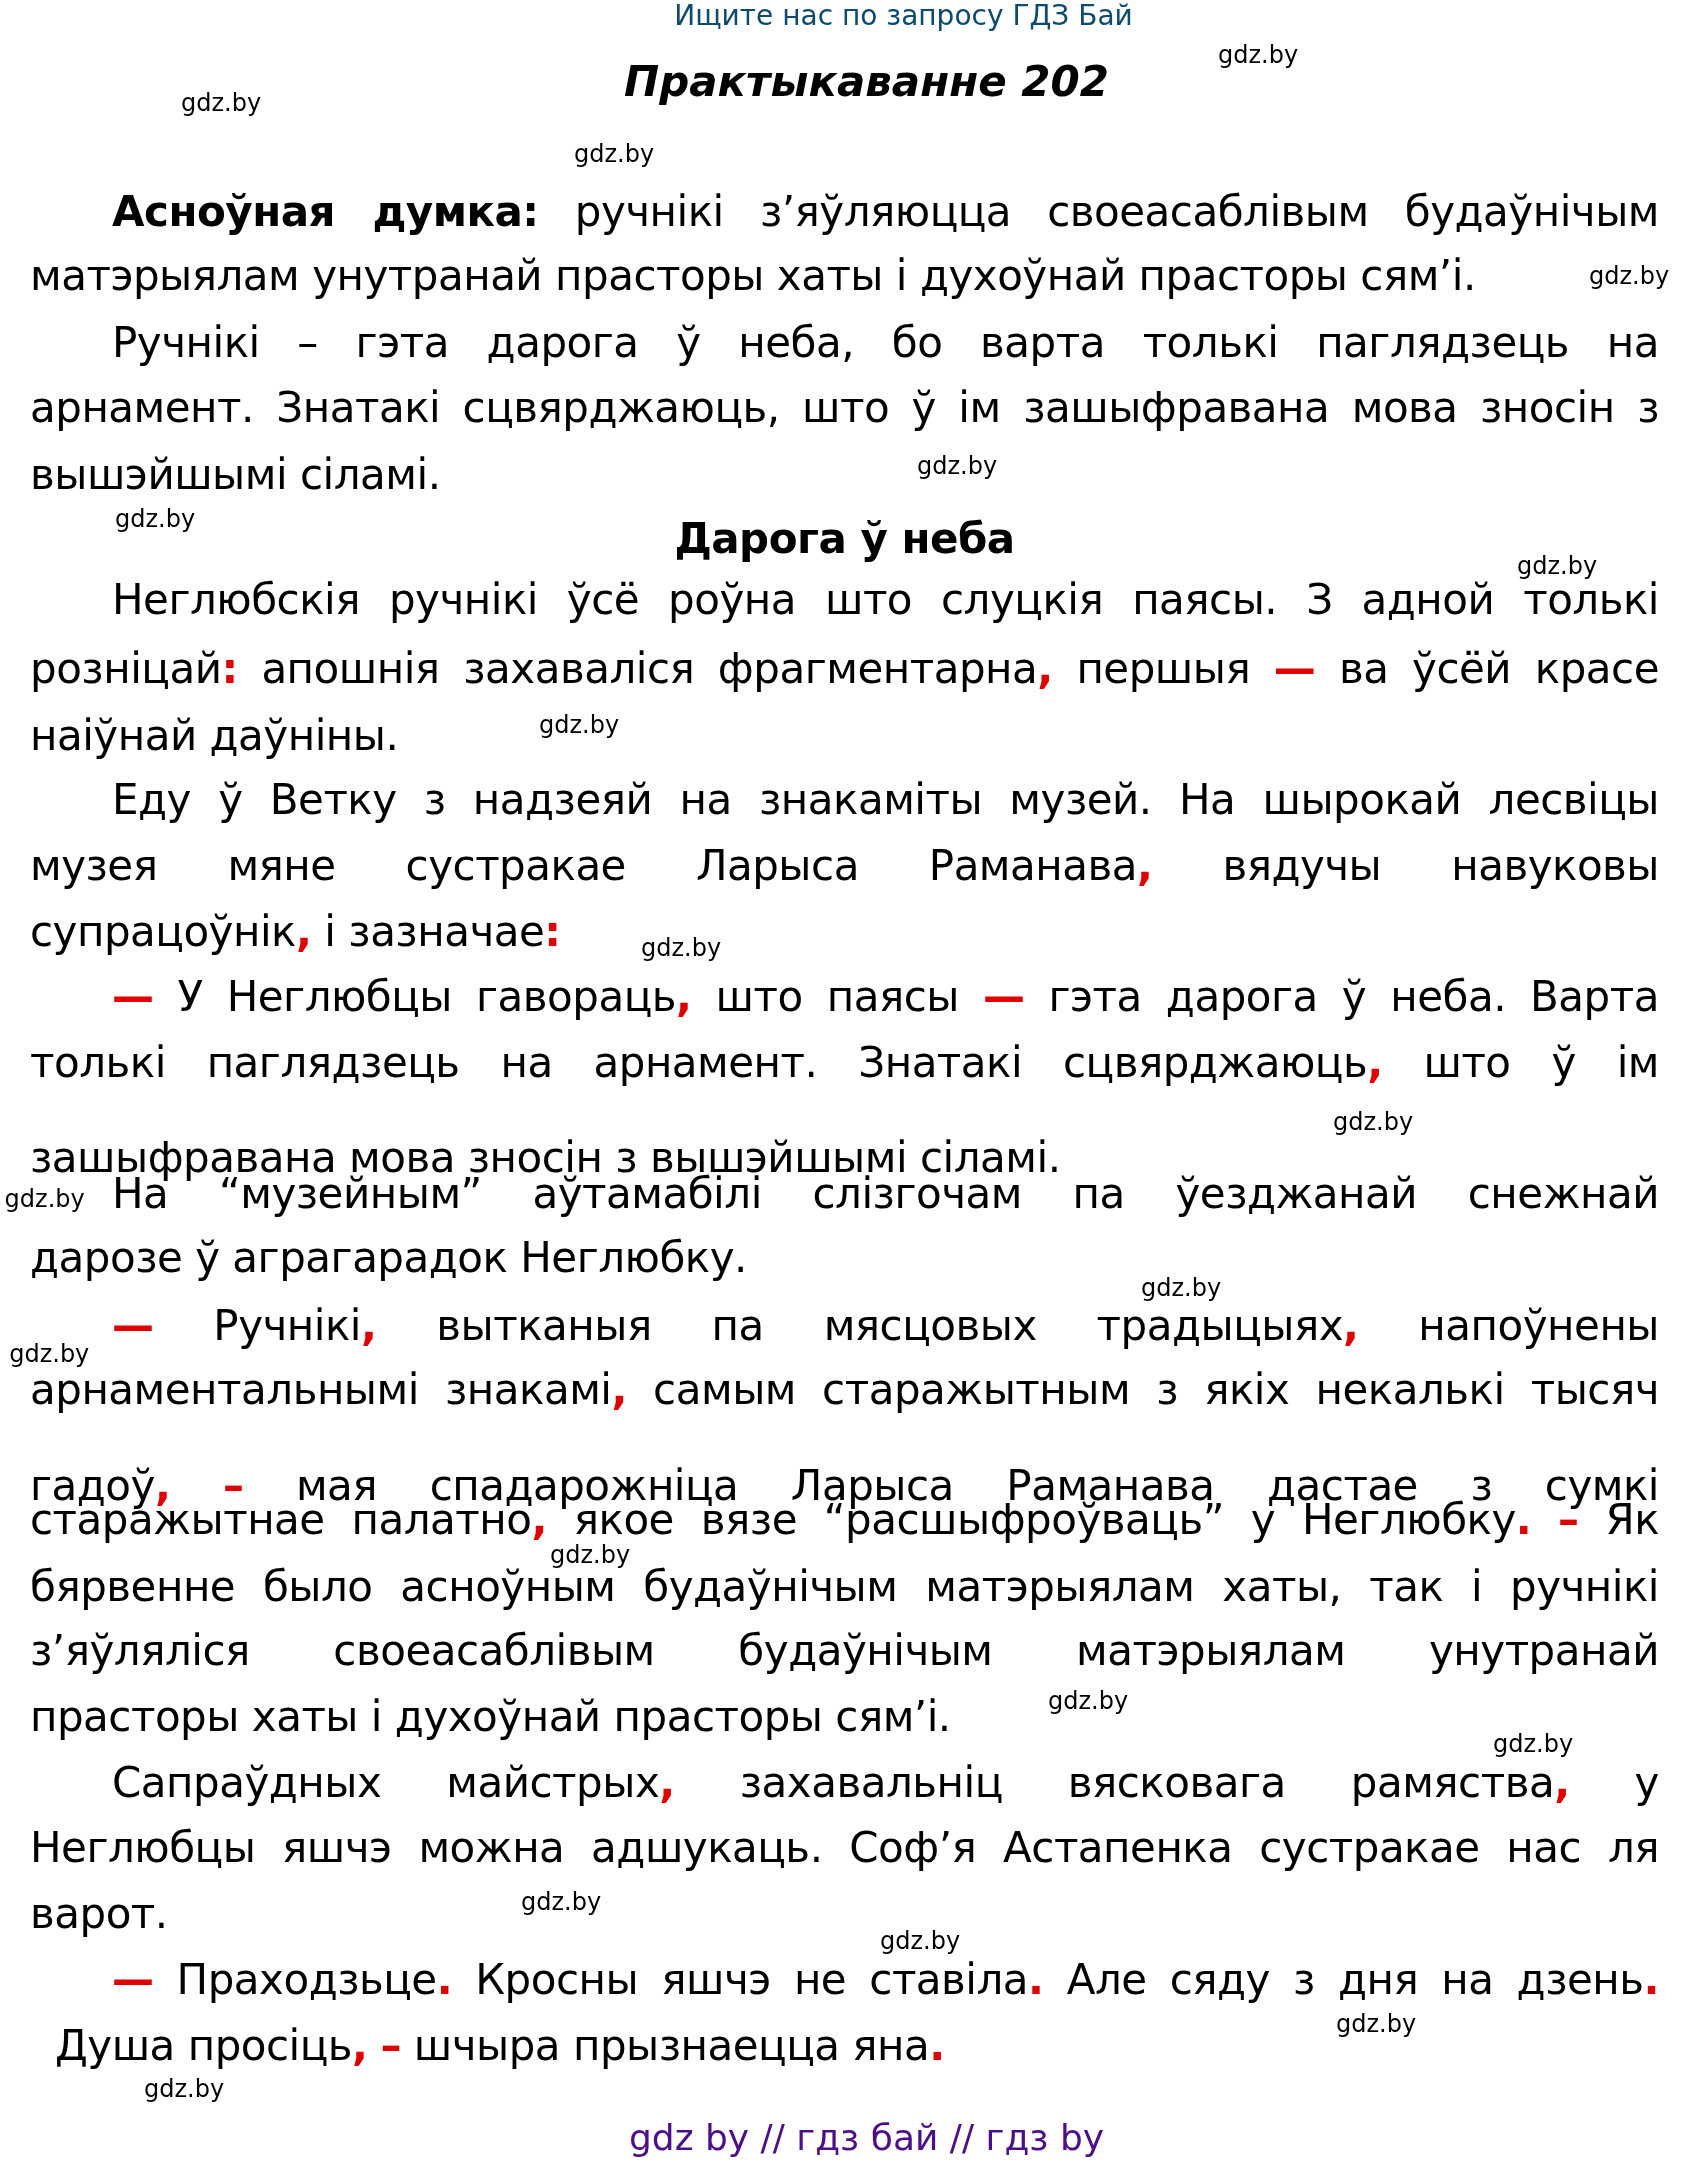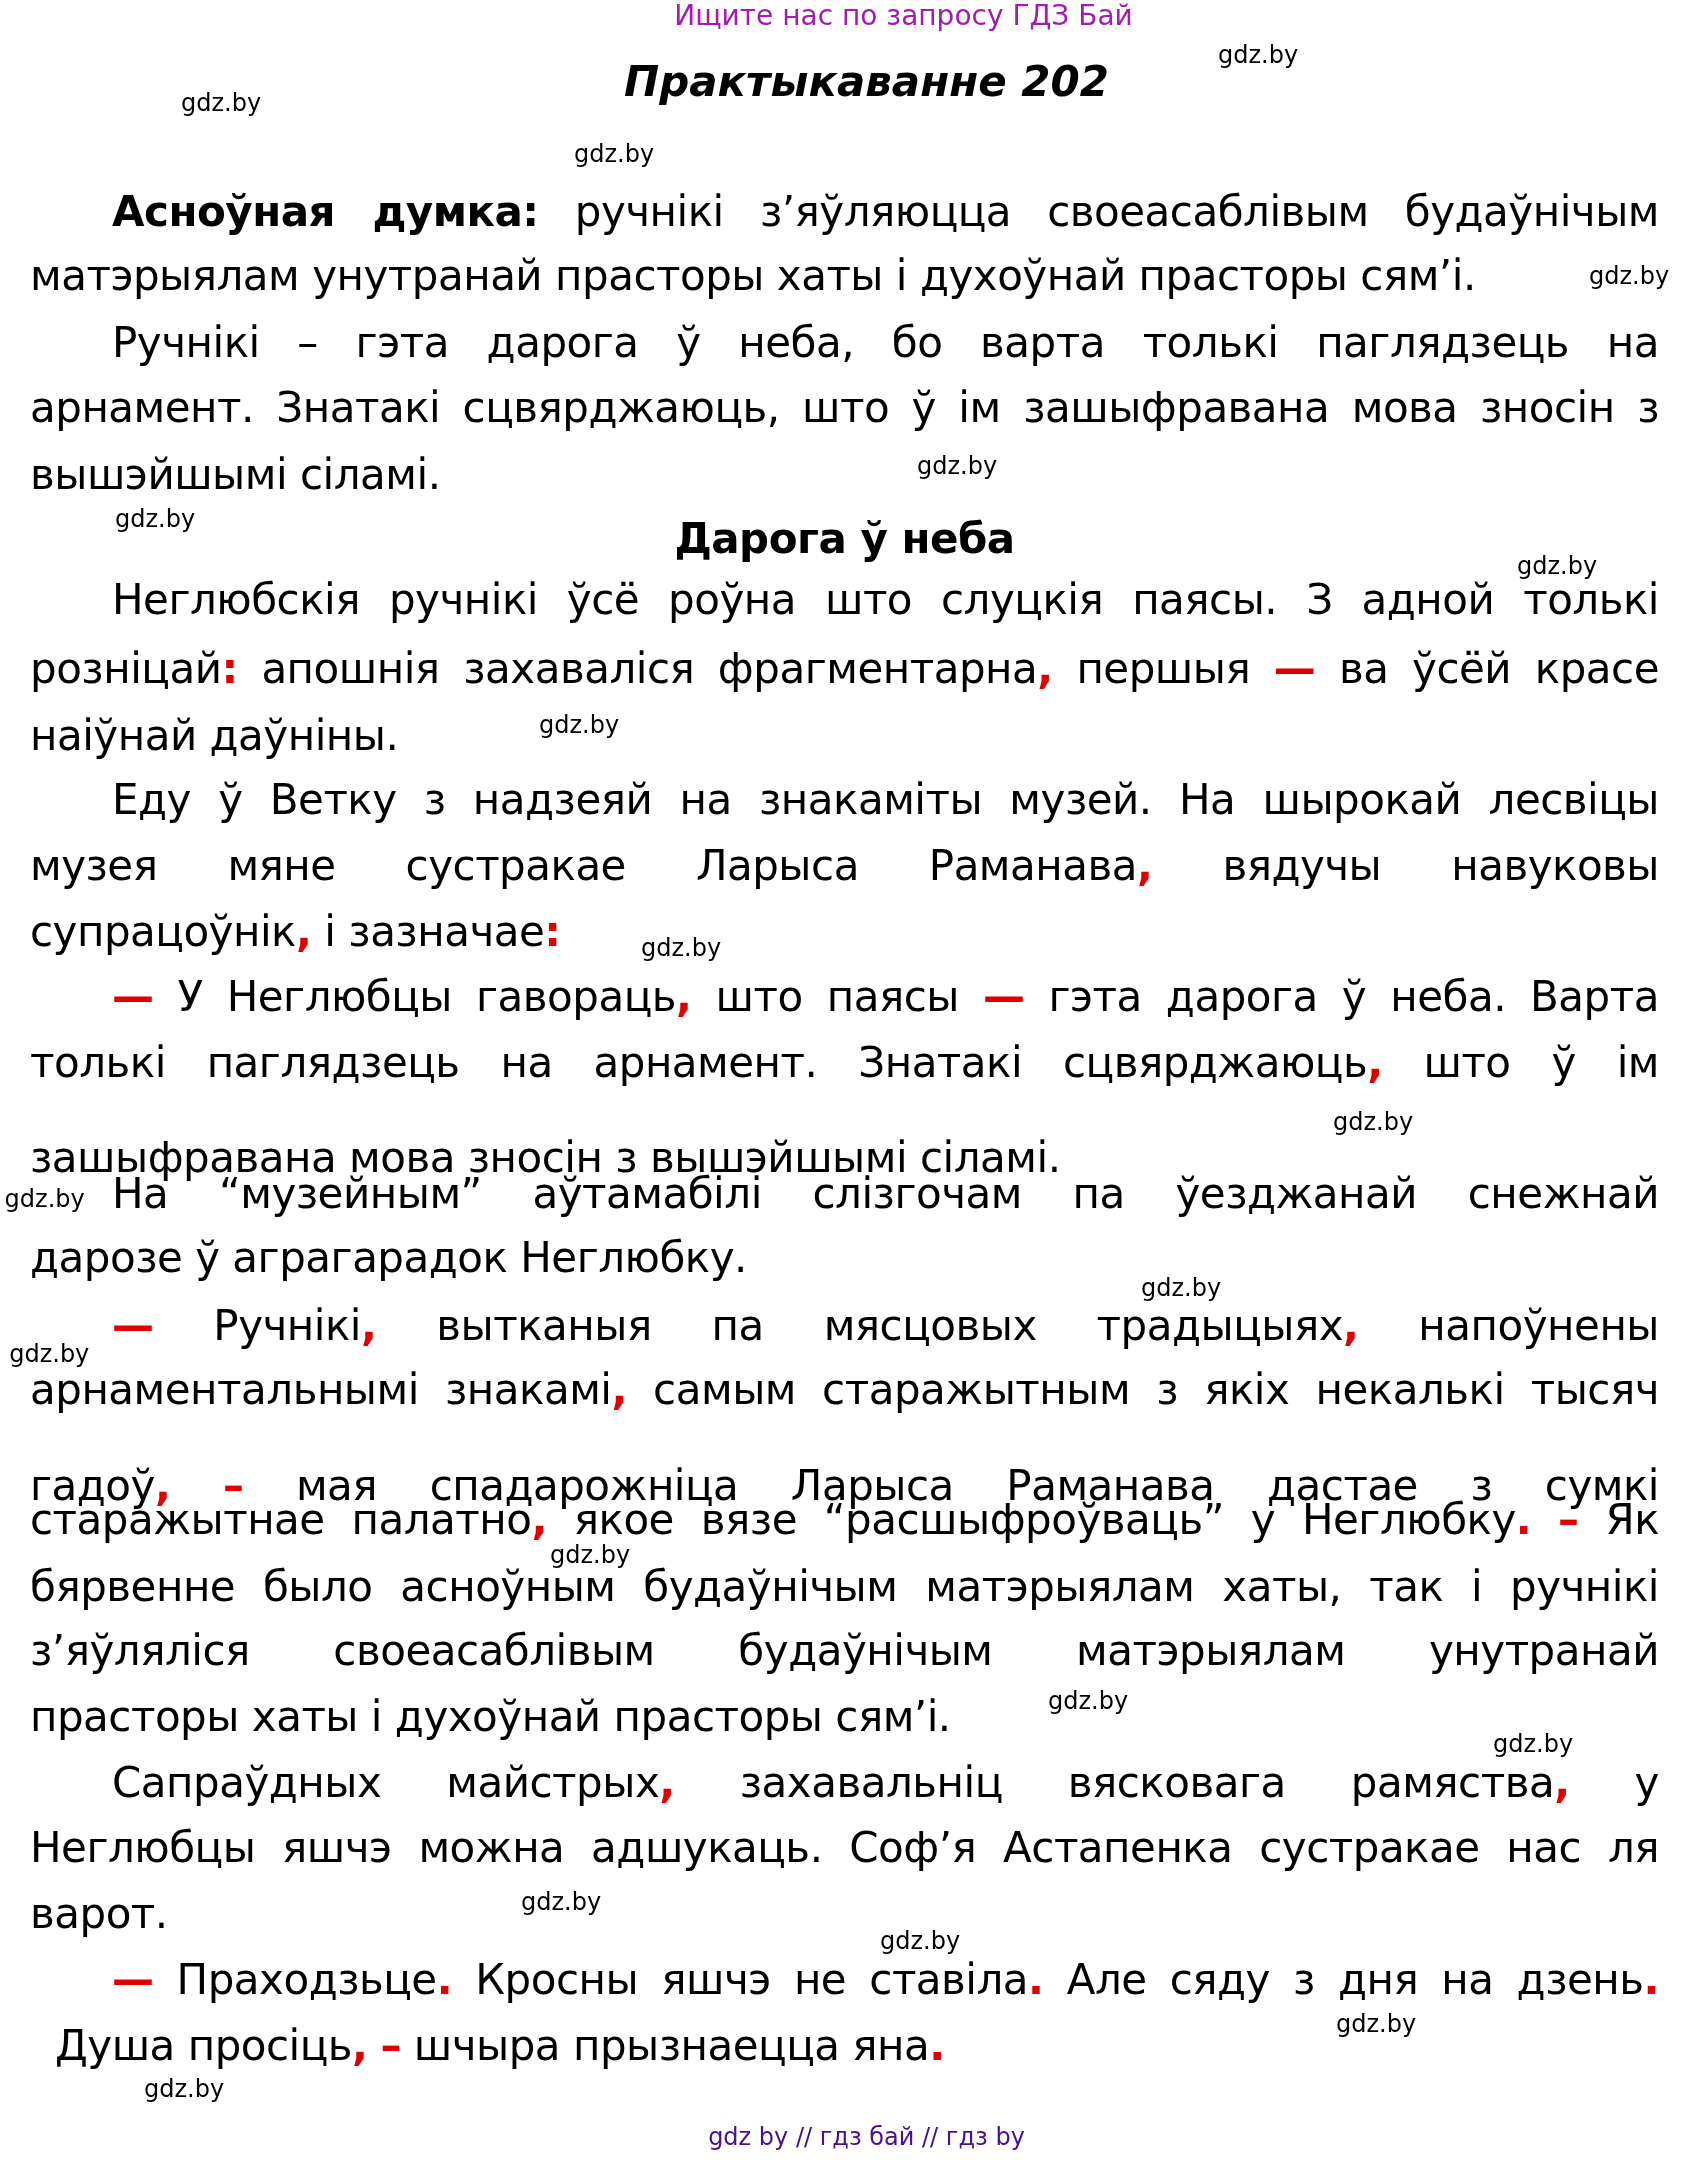--- a/index.html
+++ b/index.html
@@ -14,26 +14,26 @@
     color: #000; line-height: 28px; white-space: nowrap; }
   .line { position: absolute; left: 30px; width: 1629px; font-size: 42px;
     line-height: 55px; height: 55px; white-space: nowrap; overflow: visible;
     font-family: "DejaVu Sans", sans-serif; letter-spacing: -0.5px; }
   .line.justify { text-align: justify; text-align-last: justify; white-space: normal; }
   .line.indent { padding-left: 82px; box-sizing: border-box; }
   .line.center { text-align: center; font-weight: bold; }
   .red { color: #e00000; font-weight: bold; }
   .bold { font-weight: bold; }
   .footer { position: absolute; top: 2121px; left: 0; width: 100%; text-align: center;
-    font-family: "DejaVu Sans", sans-serif; font-size: 24px; line-height: 33px; padding-left: 28px; box-sizing: border-box; }
+    font-family: "DejaVu Sans", sans-serif; font-size: 36px; line-height: 33px; padding-left: 28px; box-sizing: border-box; }
 </style>
 </head>
 <body>
 
-<div class="top-banner" style="color: #a21caf;">Ищите нас по запросу ГДЗ Бай</div>
+<div class="top-banner" style="color: #0c4a6e;">Ищите нас по запросу ГДЗ Бай</div>
 <div class="title">Практыкаванне 202</div>
 
 <div id="watermarks">
     <span class="wm" style="left: 181px; top: 89px;">gdz.by</span>
     <span class="wm" style="left: 1218px; top: 41px;">gdz.by</span>
     <span class="wm" style="left: 574px; top: 140px;">gdz.by</span>
     <span class="wm" style="left: 1589px; top: 262px;">gdz.by</span>
     <span class="wm" style="left: 917px; top: 452px;">gdz.by</span>
     <span class="wm" style="left: 115px; top: 505px;">gdz.by</span>
     <span class="wm" style="left: 1517px; top: 552px;">gdz.by</span>

